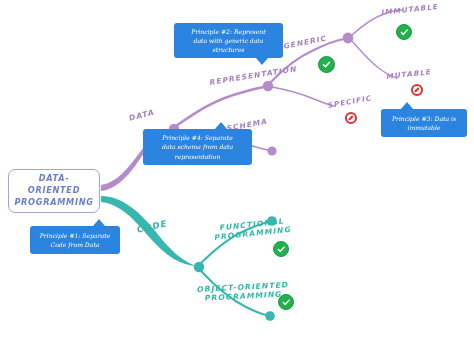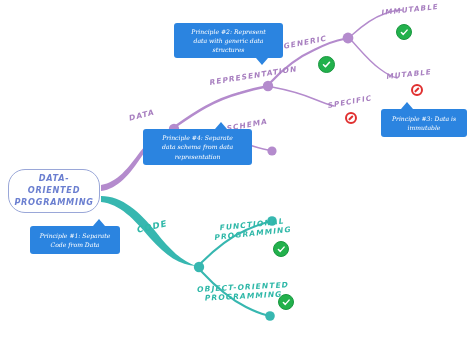--- a/index.html
+++ b/index.html
@@ -26,21 +26,21 @@
   
   .central-node {
     position: absolute;
     left: 8px;
     top: 169px;
     width: 92px;
     height: 44px;
     box-sizing: border-box;
     background: #ffffff;
     border: 1.4px solid #9aa7d8;
-    border-radius: 17px;
+    border-radius: 7px;
     display: flex;
     align-items: center;
     justify-content: center;
     text-align: center;
     padding: 2px 4px;
   }
   .central-node-label {
     font-family: "DejaVu Sans", sans-serif;
     font-size: 8.2px;
     font-style: italic;

